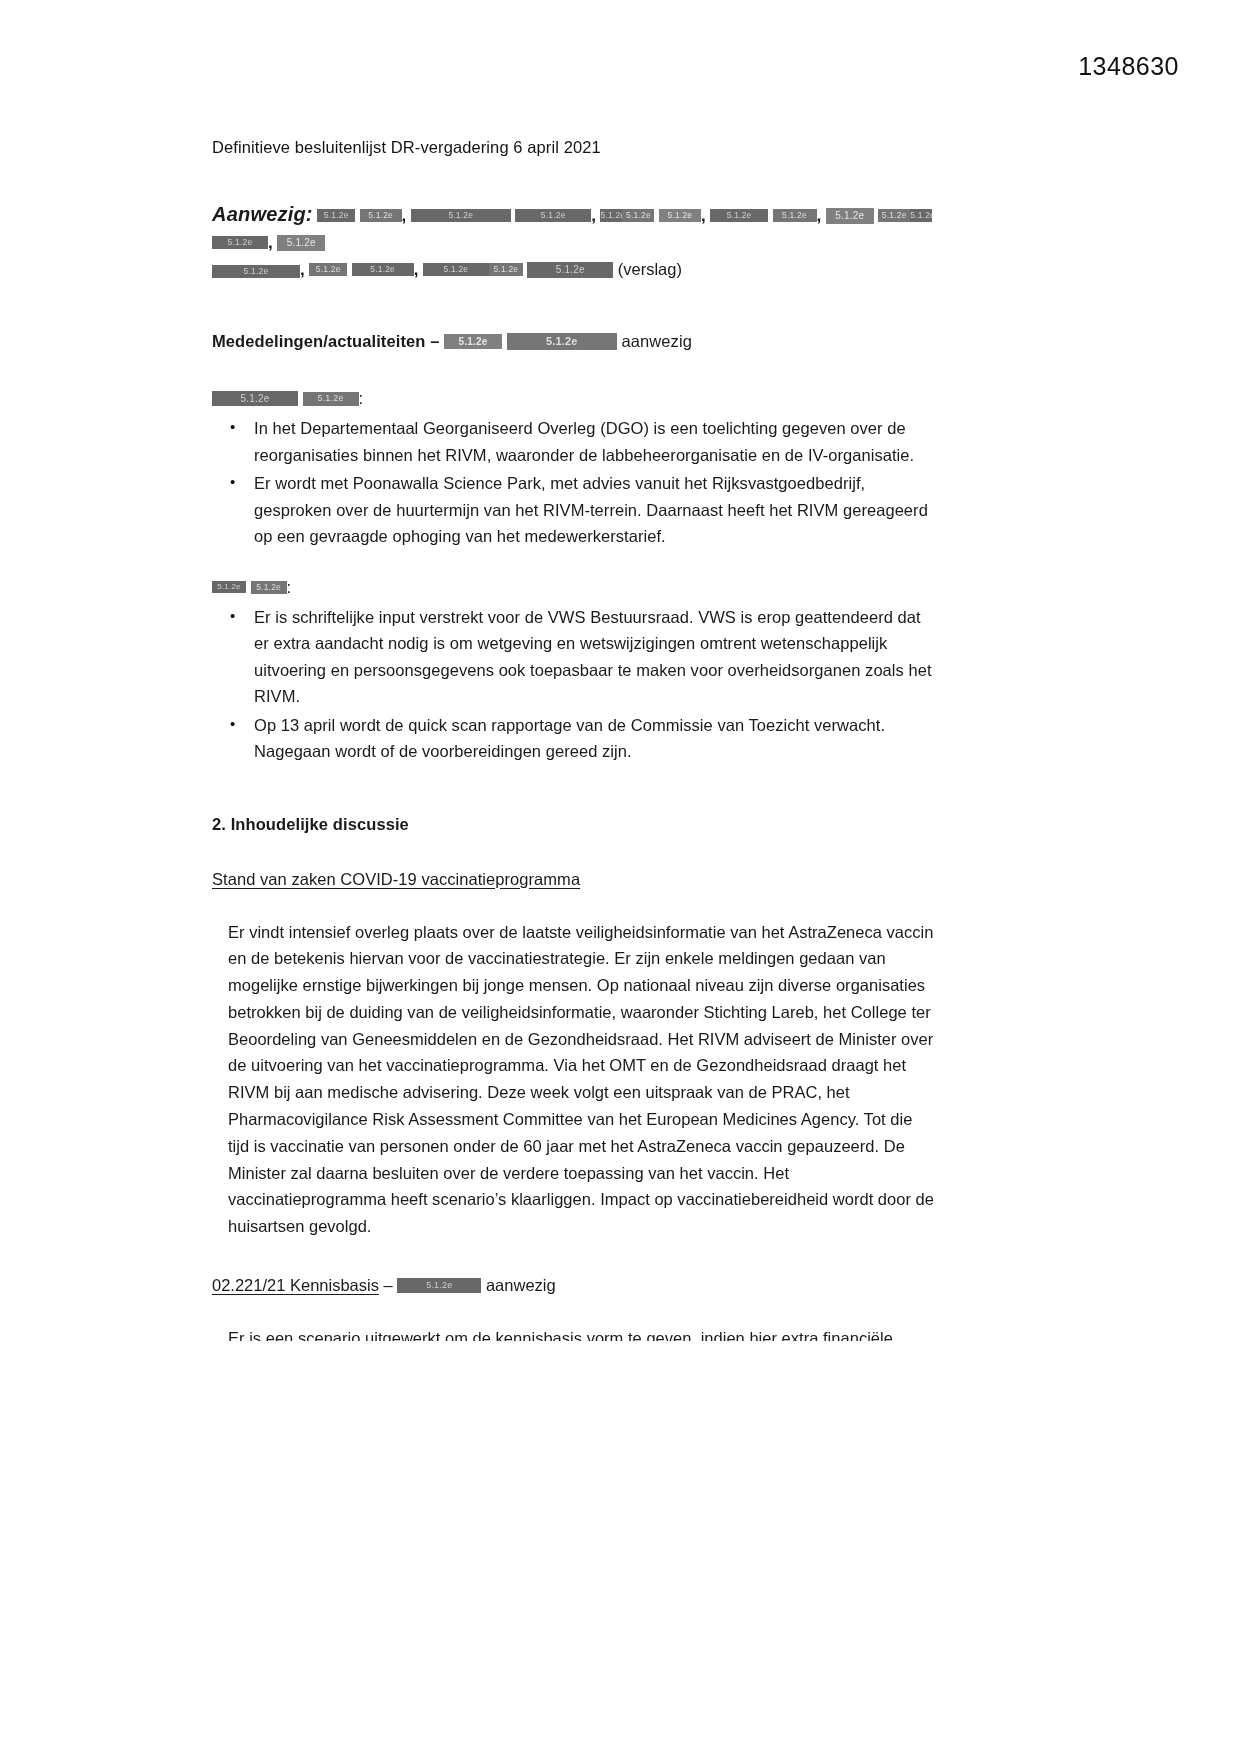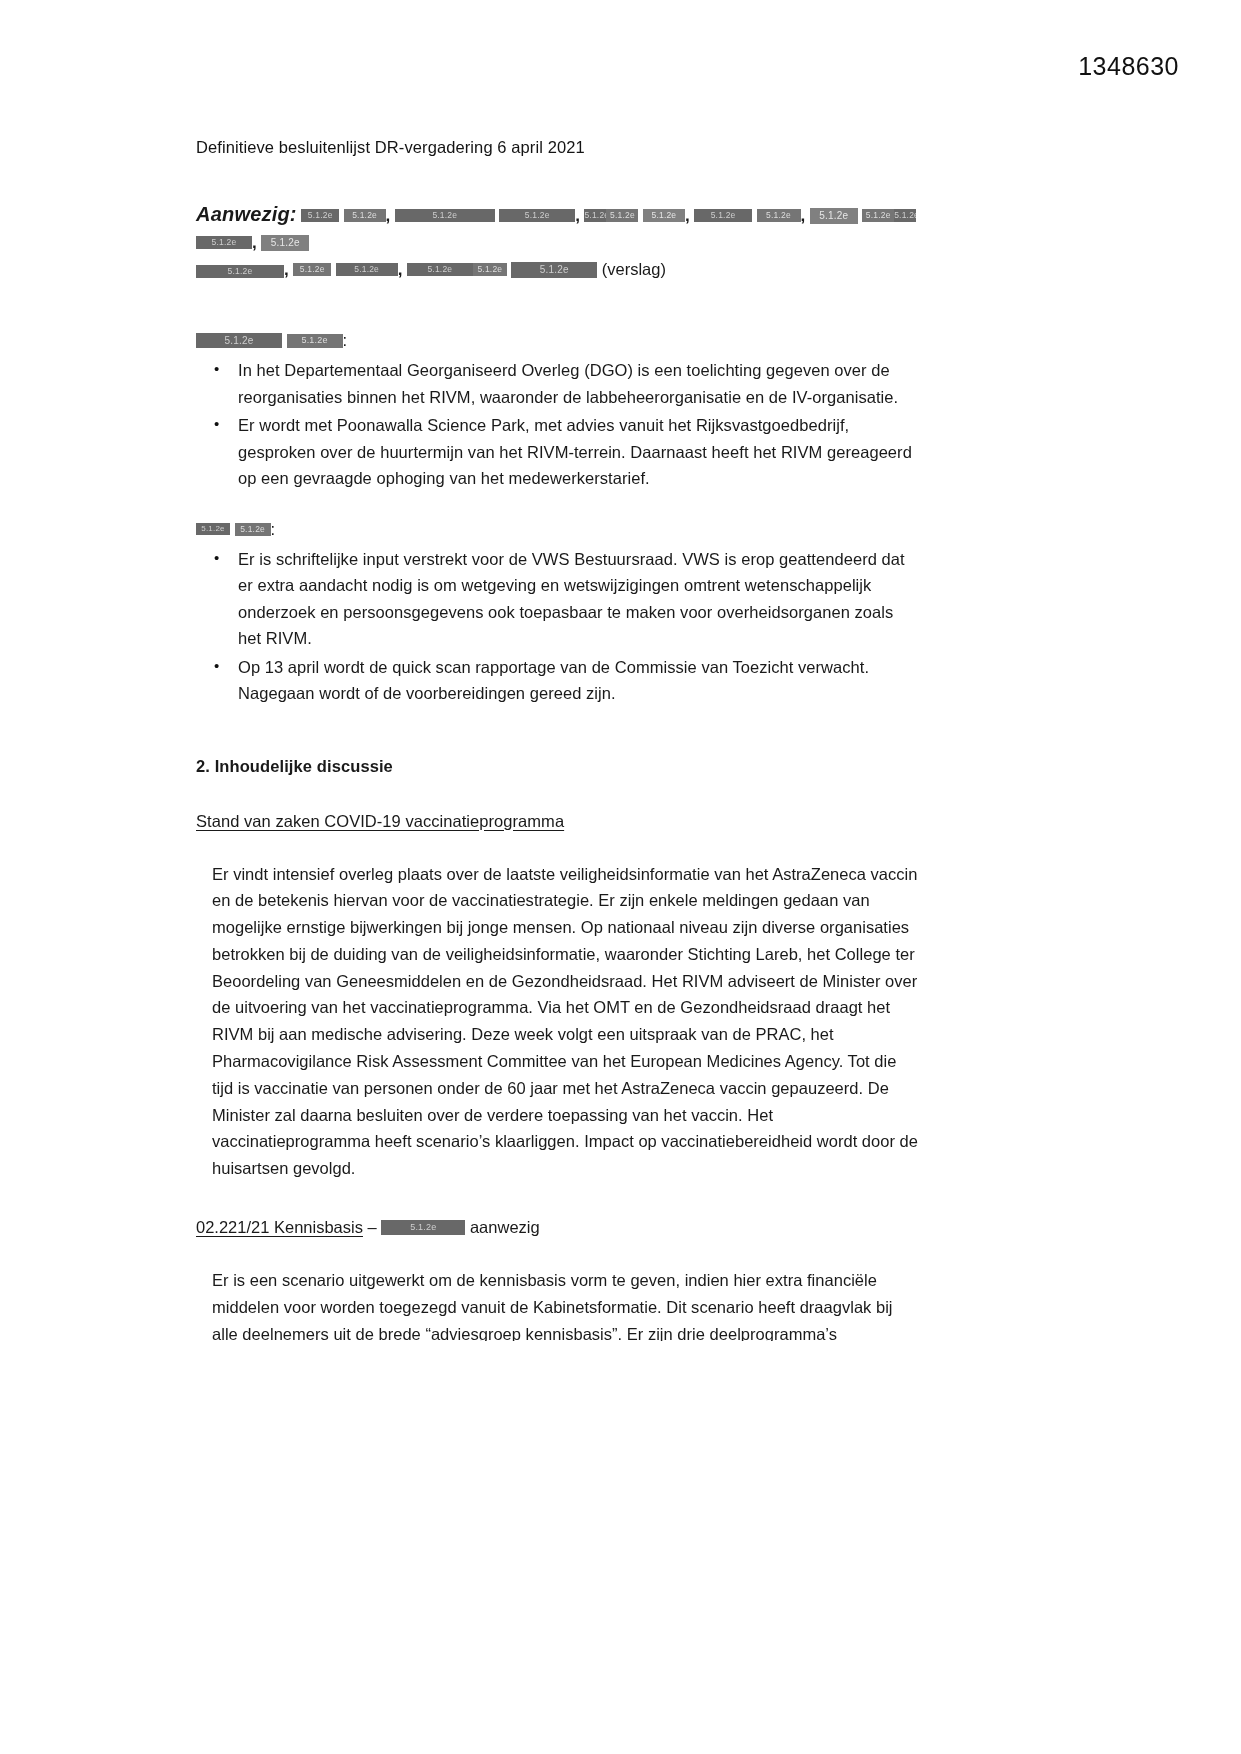--- a/index.html
+++ b/index.html
@@ -23,21 +23,21 @@
     position: absolute;
     top: 52px;
     right: 62px;
     font-size: 25px;
     letter-spacing: 0.5px;
     color: #111;
     font-family: "Liberation Sans", sans-serif;
   }
   .content {
     position: absolute;
-    left: 196px;
+    left: 212px;
     top: 138px;
     width: 724px;
   }
   .line-title {
     font-size: 16.5px;
     color: #141414;
     letter-spacing: 0.1px;
     margin-bottom: 44px;
   }
   .aanwezig-block {
@@ -170,38 +170,44 @@
       <span class="redact light" style="width:48px;font-size:10px;">5.1.2e</span><br>
       <span class="redact dark" style="width:88px;margin-top:4px;">5.1.2e</span><span class="sep">,</span>
       <span class="redact mid" style="width:38px;">5.1.2e</span>
       <span class="redact dark" style="width:62px;">5.1.2e</span><span class="sep">,</span>
       <span class="redact dark" style="width:66px;">5.1.2e</span><span class="redact mid" style="width:34px;">5.1.2e</span>
       <span class="redact dark" style="width:86px;font-size:10px;">5.1.2e</span>
       <span class="trailing-word">(verslag)</span>
     </div>
 
     
+    <h2 class="section-heading">
+      <span class="plain">Mededelingen/actualiteiten –</span>
+      <span class="redact light" style="width:58px;font-size:10px;">5.1.2e</span>
+      <span class="redact mid" style="width:110px;font-size:11px;">5.1.2e</span>
+      <span class="trailing-word">aanwezig</span>
+    </h2>
 
     <div class="speaker-line">
       <span class="redact dark" style="width:86px;font-size:10px;">5.1.2e</span>
       <span class="redact mid" style="width:56px;font-size:9px;">5.1.2e</span><span>:</span>
     </div>
 
     <ul class="bullets">
       <li>In het Departementaal Georganiseerd Overleg (DGO) is een toelichting gegeven over de reorganisaties binnen het RIVM, waaronder de labbeheerorganisatie en de IV-organisatie.</li>
       <li>Er wordt met Poonawalla Science Park, met advies vanuit het Rijksvastgoedbedrijf, gesproken over de huurtermijn van het RIVM-terrein. Daarnaast heeft het RIVM gereageerd op een gevraagde ophoging van het medewerkerstarief.</li>
     </ul>
 
     <div class="speaker-line">
       <span class="redact dark" style="width:34px;font-size:8px;">5.1.2e</span>
       <span class="redact mid" style="width:36px;font-size:8.5px;">5.1.2e</span><span>:</span>
     </div>
 
     <ul class="bullets">
-      <li>Er is schriftelijke input verstrekt voor de VWS Bestuursraad. VWS is erop geattendeerd dat er extra aandacht nodig is om wetgeving en wetswijzigingen omtrent wetenschappelijk onderzoek en persoonsgegevens ook toepasbaar te maken voor overheidsorganen zoals het RIVM.</li>
+      <li>Er is schriftelijke input verstrekt voor de VWS Bestuursraad. VWS is erop geattendeerd dat er extra aandacht nodig is om wetgeving en wetswijzigingen omtrent wetenschappelijk uitvoering en persoonsgegevens ook toepasbaar te maken voor overheidsorganen zoals het RIVM.</li>
       <li>Op 13 april wordt de quick scan rapportage van de Commissie van Toezicht verwacht. Nagegaan wordt of de voorbereidingen gereed zijn.</li>
     </ul>
 
     
     <div class="num-heading">2. Inhoudelijke discussie</div>
 
     <div class="sub-heading">Stand van zaken COVID-19 vaccinatieprogramma</div>
 
     <p class="body-para">Er vindt intensief overleg plaats over de laatste veiligheidsinformatie van het AstraZeneca vaccin en de betekenis hiervan voor de vaccinatiestrategie. Er zijn enkele meldingen gedaan van mogelijke ernstige bijwerkingen bij jonge mensen. Op nationaal niveau zijn diverse organisaties betrokken bij de duiding van de veiligheidsinformatie, waaronder Stichting Lareb, het College ter Beoordeling van Geneesmiddelen en de Gezondheidsraad. Het RIVM adviseert de Minister over de uitvoering van het vaccinatieprogramma. Via het OMT en de Gezondheidsraad draagt het RIVM bij aan medische advisering. Deze week volgt een uitspraak van de PRAC, het Pharmacovigilance Risk Assessment Committee van het European Medicines Agency. Tot die tijd is vaccinatie van personen onder de 60 jaar met het AstraZeneca vaccin gepauzeerd. De Minister zal daarna besluiten over de verdere toepassing van het vaccin. Het vaccinatieprogramma heeft scenario’s klaarliggen. Impact op vaccinatiebereidheid wordt door de huisartsen gevolgd.</p>
 

